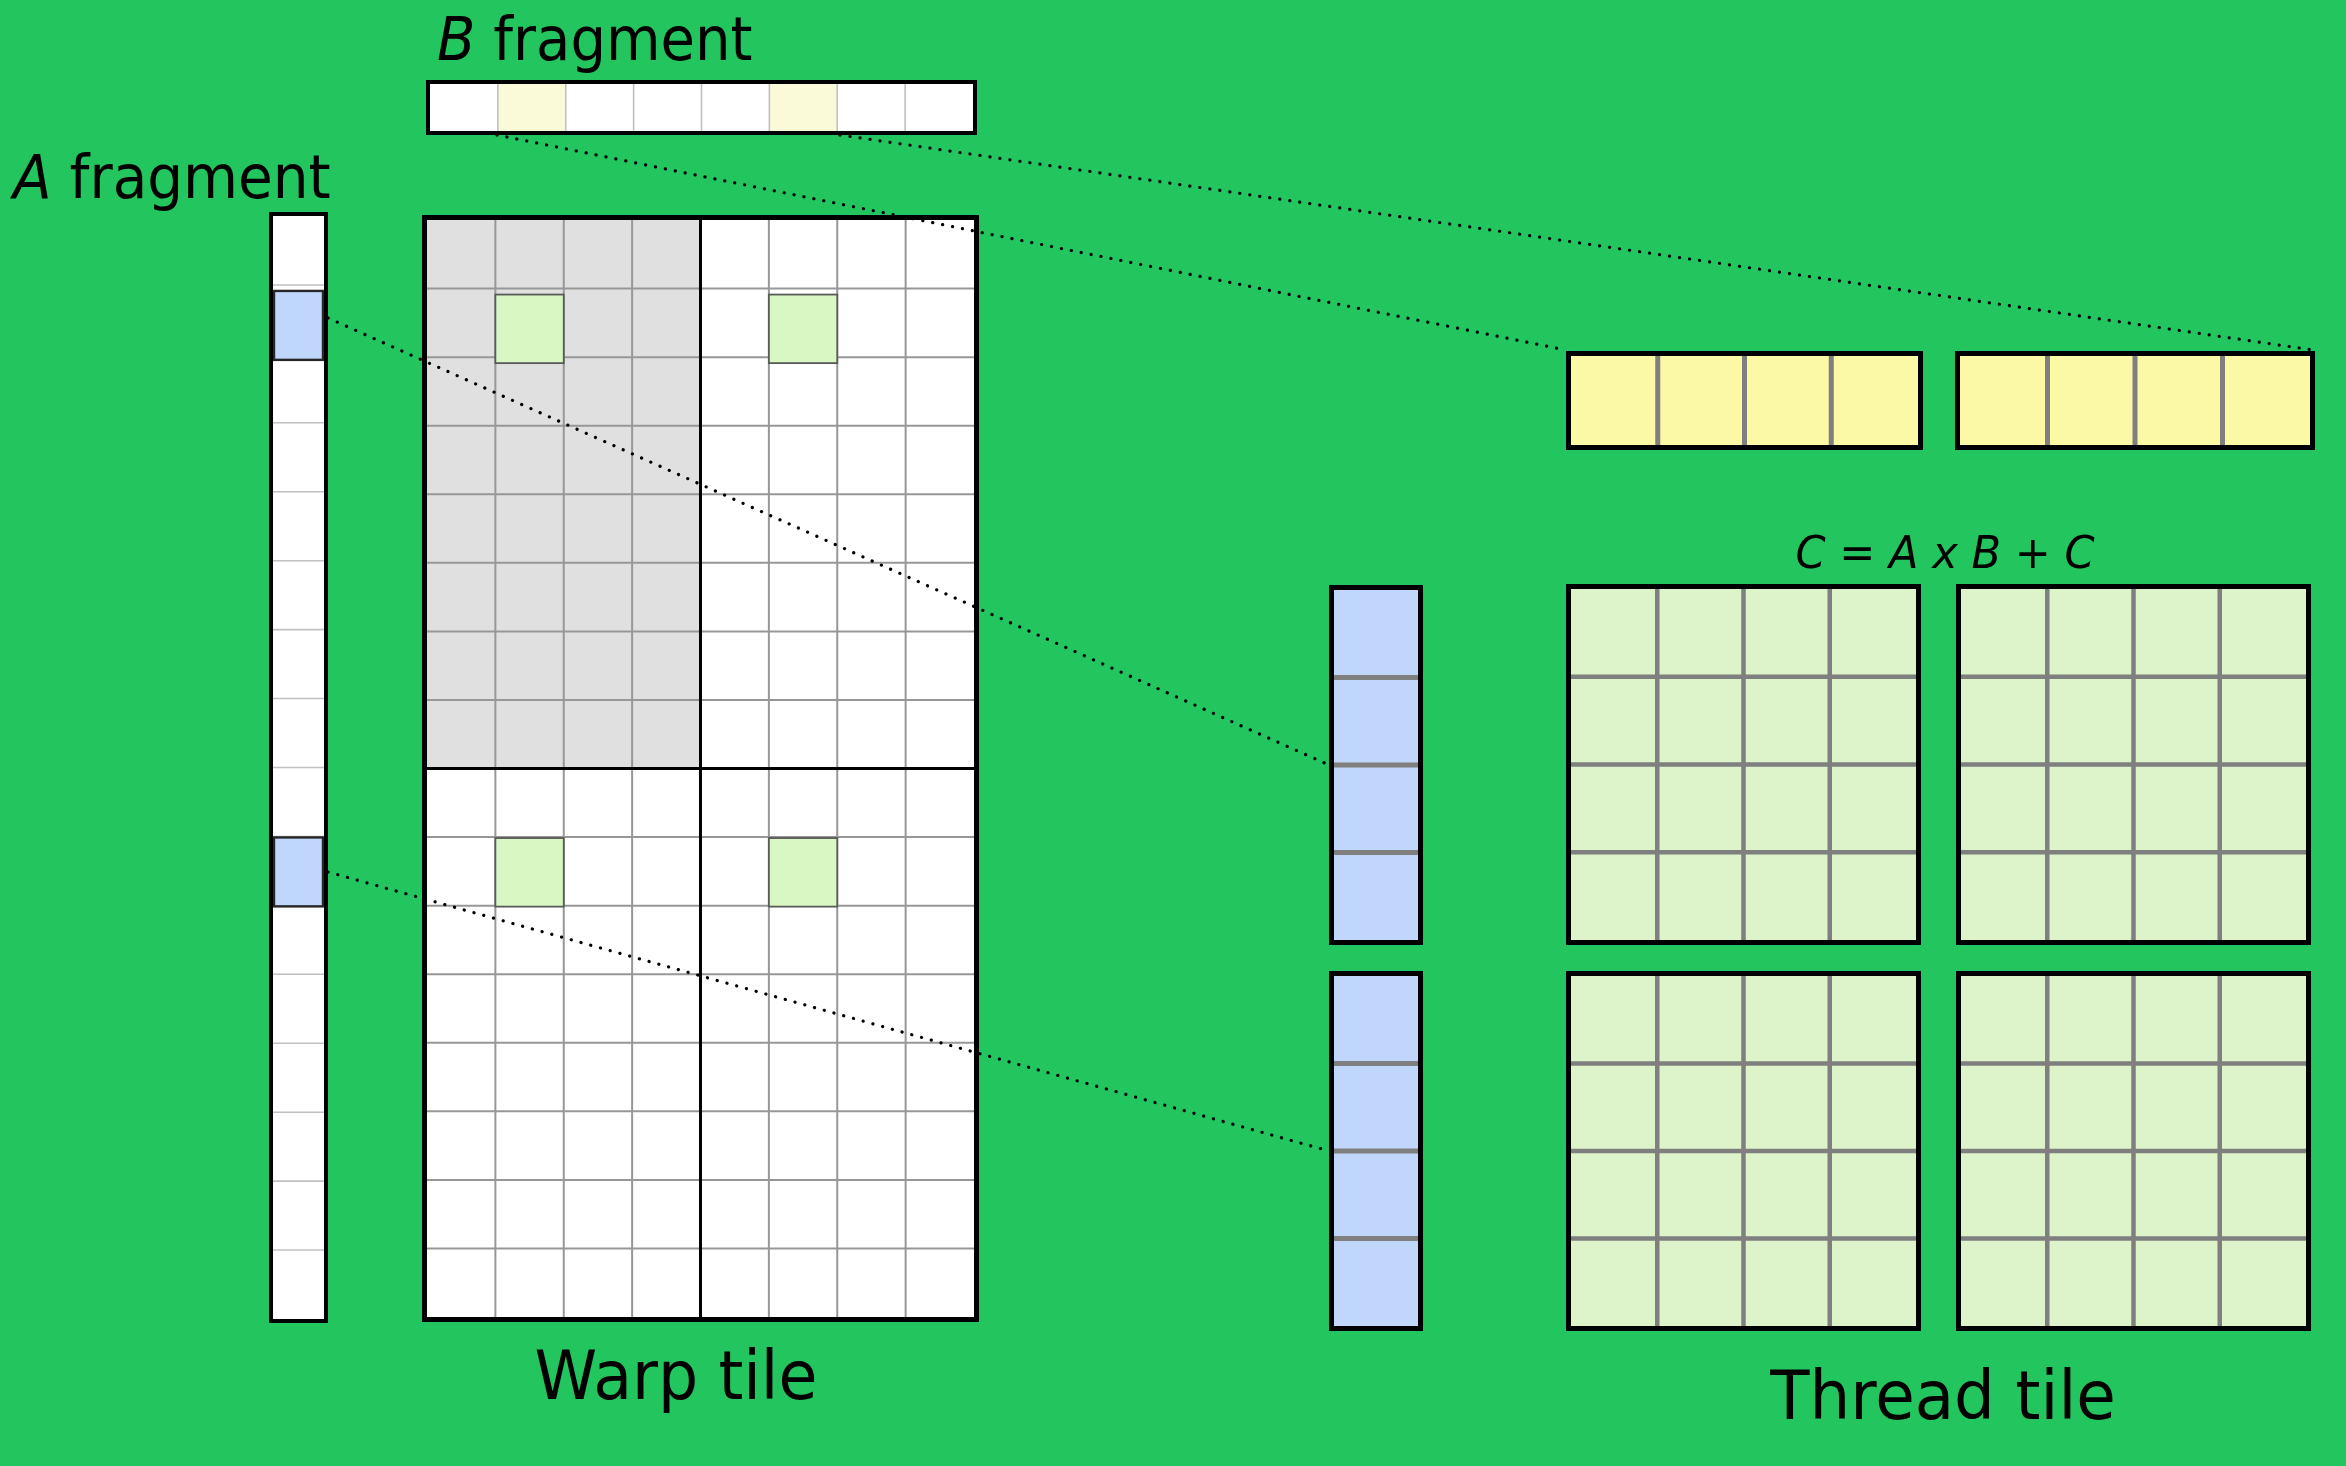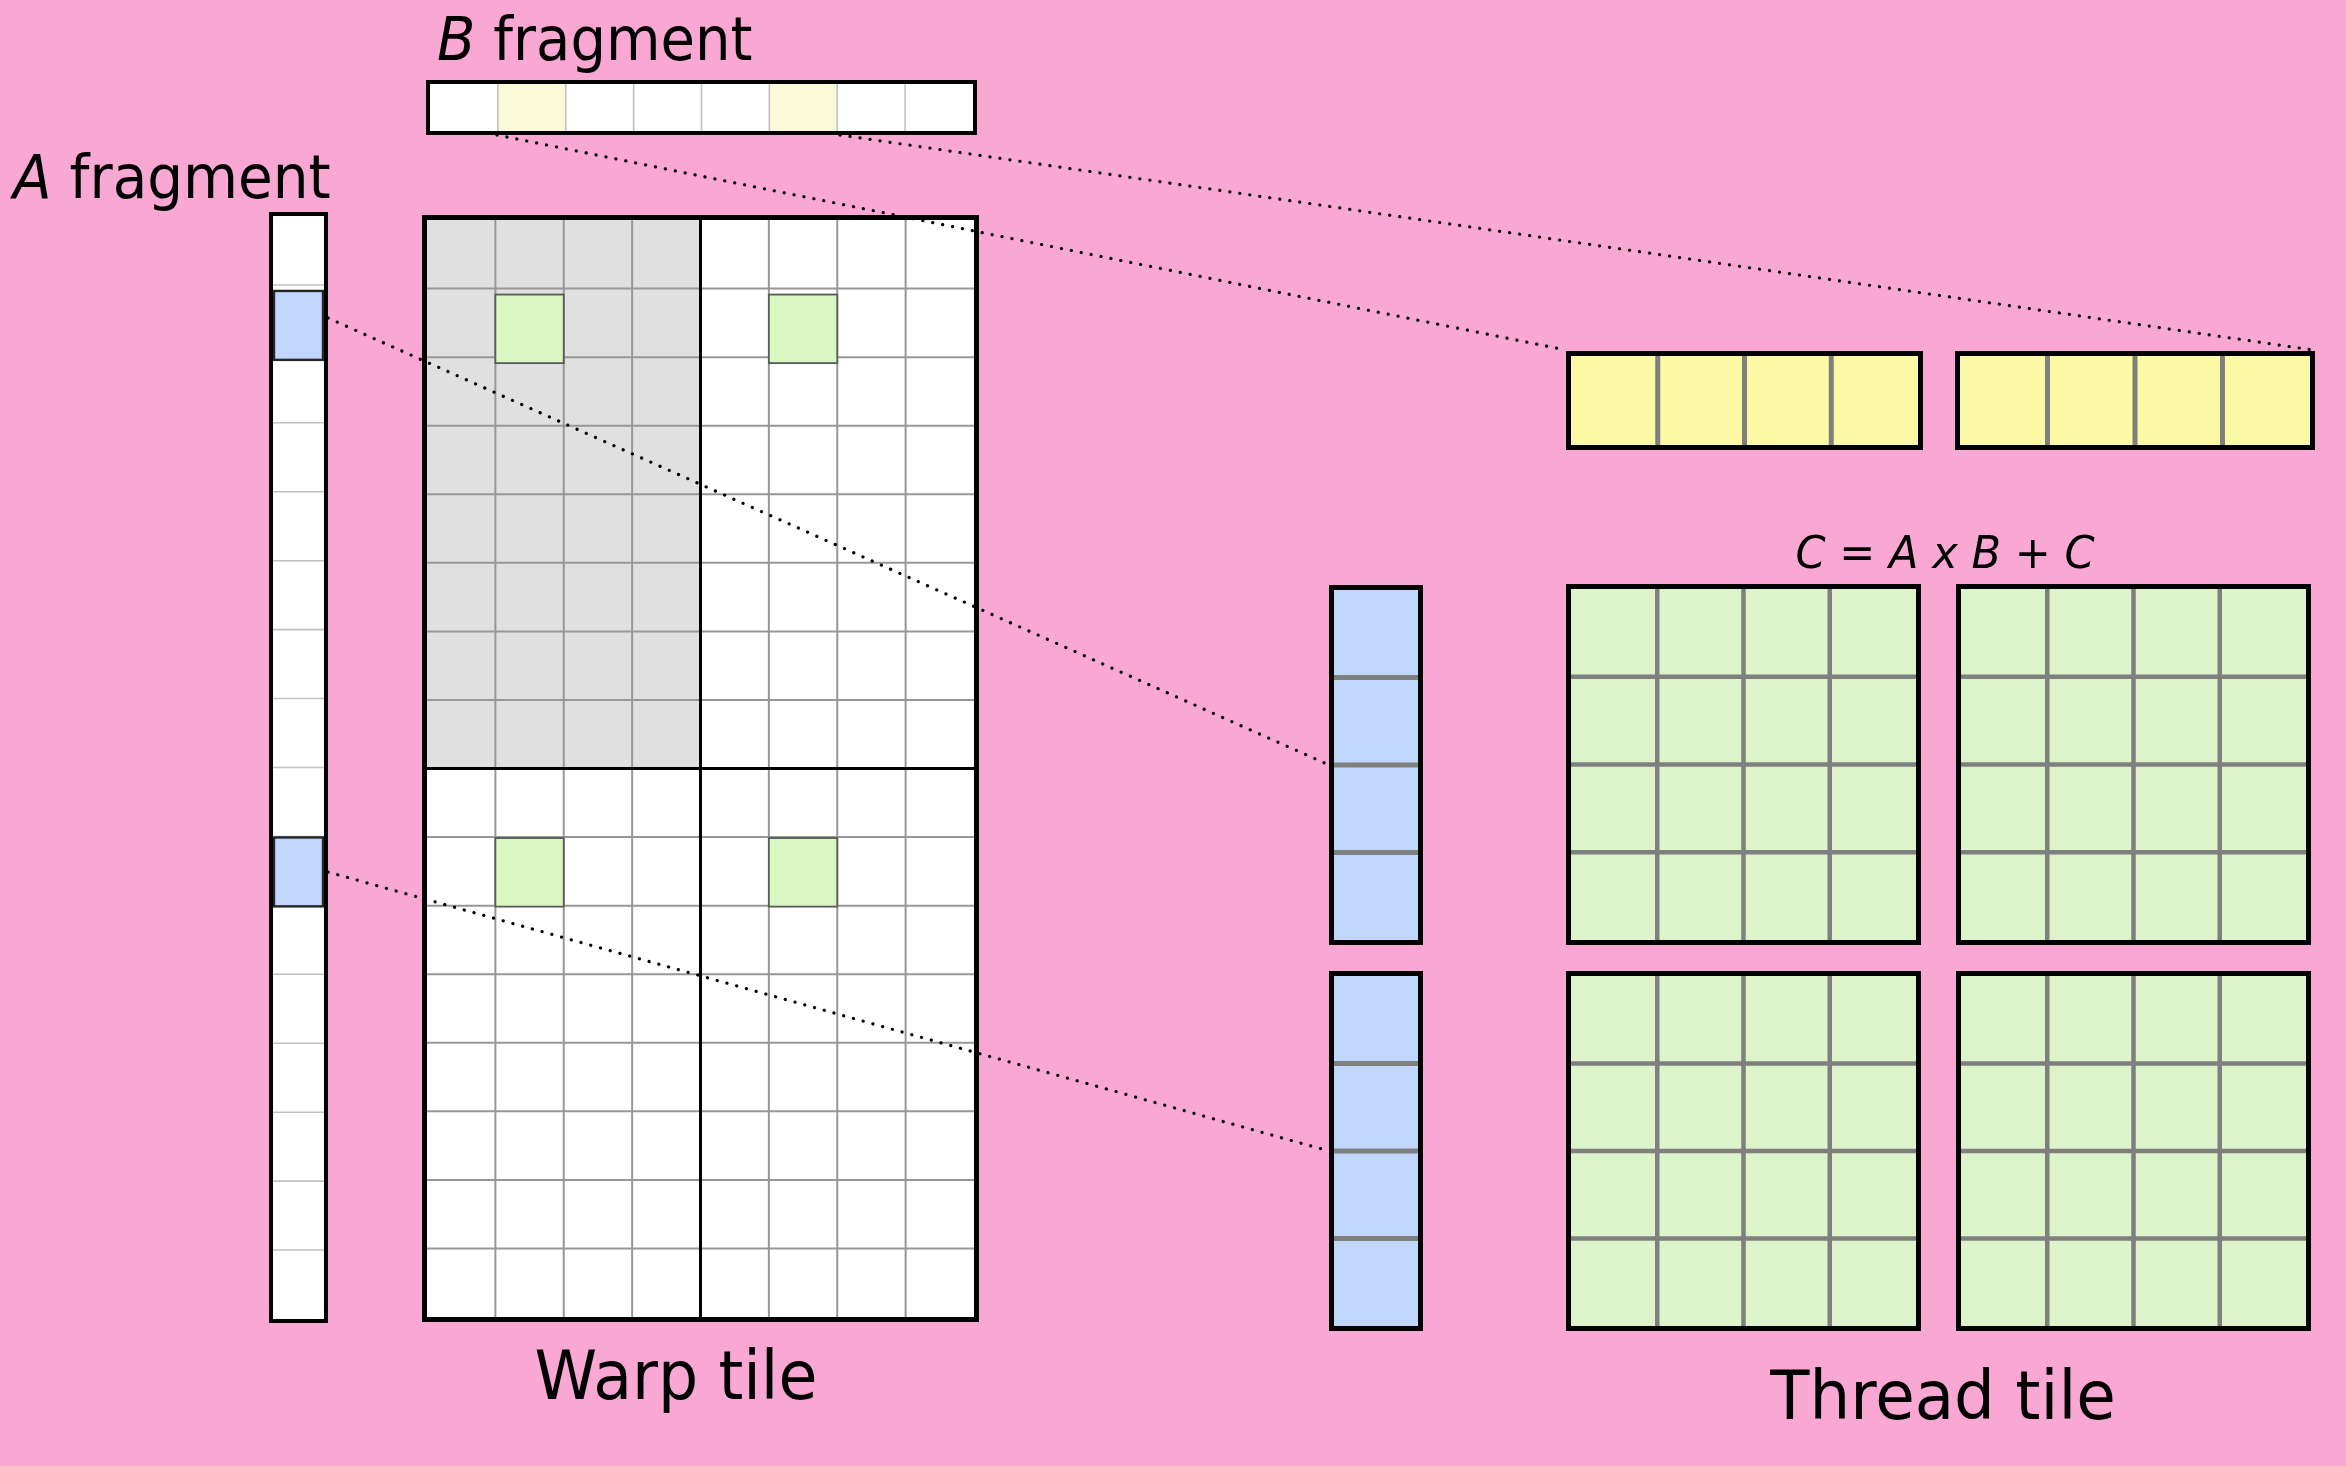--- a/index.html
+++ b/index.html
@@ -4,21 +4,21 @@
 <style>
   html, body {
     margin: 0;
     padding: 0;
     background: #ffffff;
   }
   #stage {
     position: relative;
     width: 2346px;
     height: 1466px;
-    background: #f9a8d4;
+    background: #22c55e;
     overflow: hidden;
     font-family: "DejaVu Sans", "Liberation Sans", sans-serif;
   }
   #diagram-svg {
     position: absolute;
     left: 0;
     top: 0;
   }
   .fig-label {
     position: absolute;

